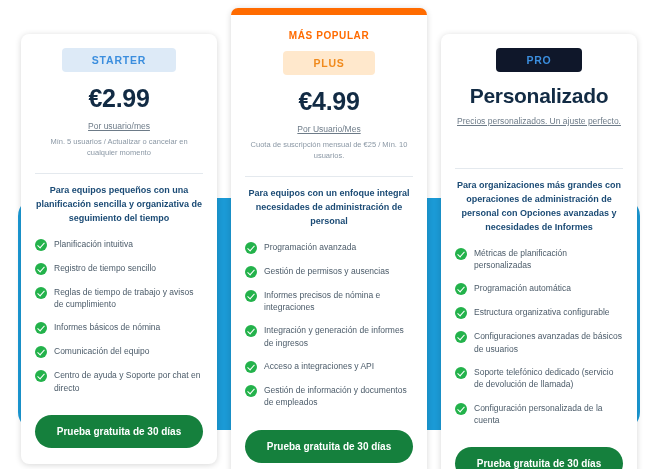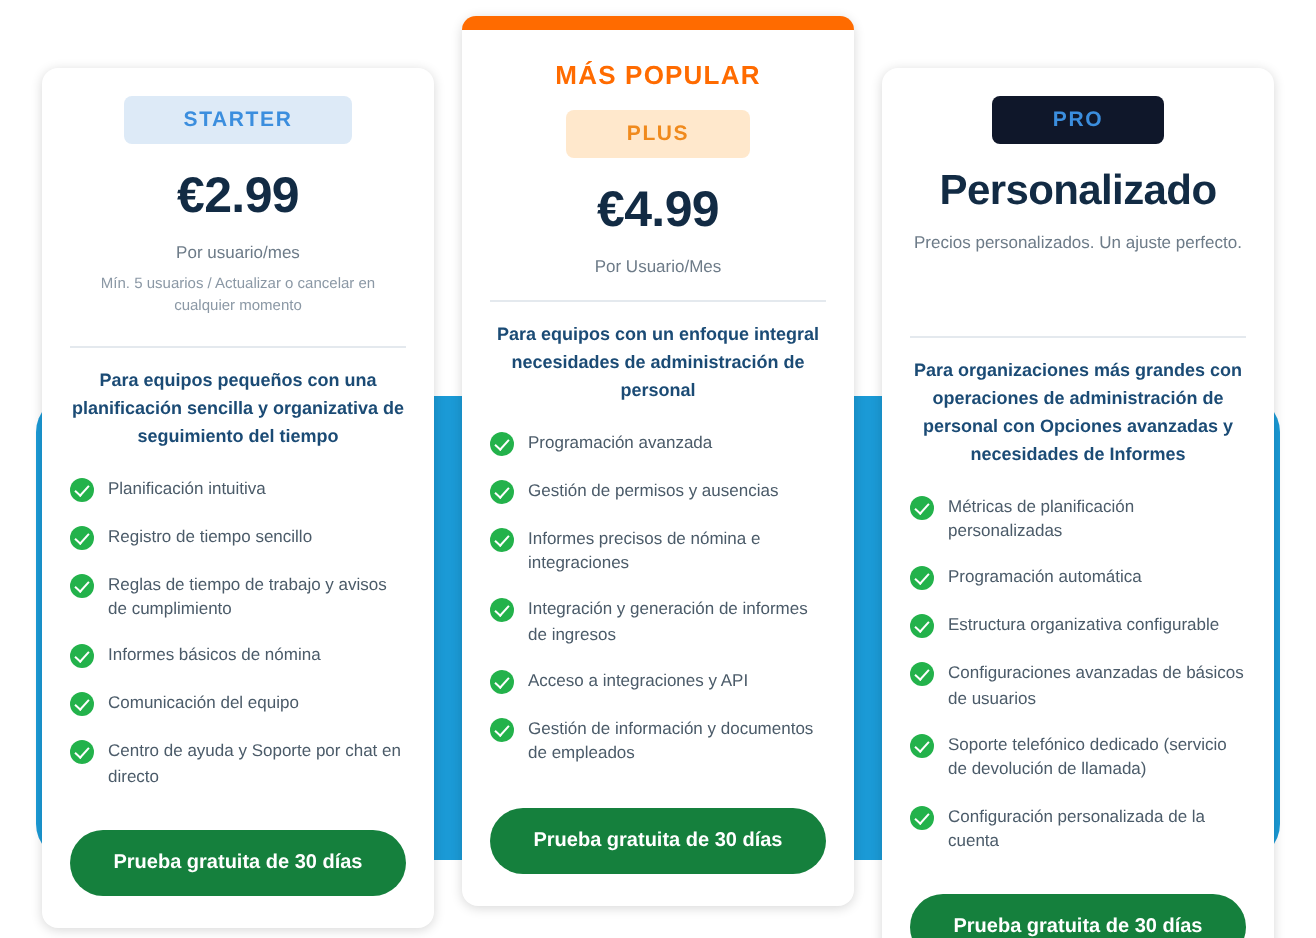--- a/index.html
+++ b/index.html
@@ -48,21 +48,21 @@
 
   .top-bar {
     position: absolute;
     top: 0; left: 0; right: 0;
     height: 7px;
     background: #ff6b00;
     border-radius: 8px 8px 0 0;
   }
   .popular {
     color: #ff6b00;
-    font-size: 13px;
+    font-size: 10px;
     font-weight: bold;
     letter-spacing: 0.6px;
     margin-bottom: 10px;
   }
   .badge {
     display: inline-block;
     border-radius: 4px;
     font-size: 10.5px;
     font-weight: bold;
     letter-spacing: 0.8px;
@@ -81,20 +81,21 @@
     text-align: center;
     letter-spacing: -0.3px;
   }
   .price.custom { font-size: 21px; }
   .price-sub {
     font-size: 8.5px;
     color: #6d7b88;
     text-align: center;
     line-height: 1.4;
     margin-bottom: 4px;
+    text-decoration: underline;
   }
   .price-note {
     font-size: 7.5px;
     color: #8b98a5;
     text-align: center;
     line-height: 1.45;
     min-height: 22px;
     margin-bottom: 8px;
   }
   .divider {
@@ -201,20 +202,21 @@
       </ul>
       <button class="cta">Prueba gratuita de 30 días</button>
     </div>
 
     <div class="card plus">
       <div class="top-bar"></div>
       <div class="popular">MÁS POPULAR</div>
       <span class="badge plus">PLUS</span>
       <div class="price">€4.99</div>
       <div class="price-sub">Por Usuario/Mes</div>
+      <div class="price-note">Cuota de suscripción mensual de €25 / Mín. 10 usuarios.</div>
       <div class="divider"></div>
       <div class="desc">Para equipos con un enfoque integral necesidades de administración de personal</div>
       <ul class="features">
         <li class="feature">
           <span class="check"></span>
           <span class="feature-text">Programación avanzada</span>
         </li>
         <li class="feature">
           <span class="check"></span>
           <span class="feature-text">Gestión de permisos y ausencias</span>

